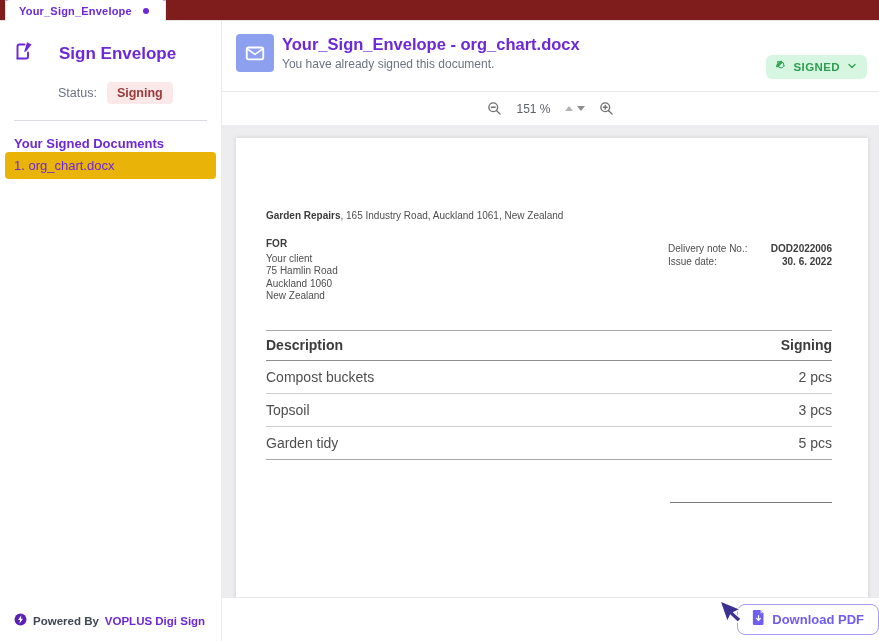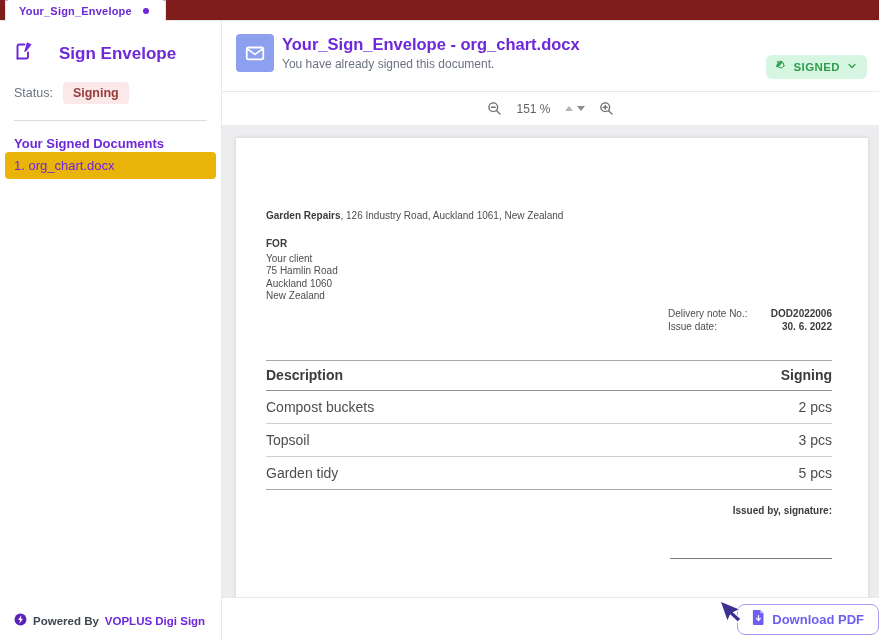--- a/index.html
+++ b/index.html
@@ -31,21 +31,21 @@
   
   .content { flex: 1; display: flex; min-height: 0; }
 
   
   .sidebar {
     width: 222px; flex: 0 0 222px; background: #ffffff;
     border-right: 1px solid #e8e9ed; position: relative;
   }
   .sb-title { display: flex; align-items: center; gap: 24px; padding: 20px 14px 0 14px; }
   .sb-title-text { color: #6d28d9; font-size: 17px; font-weight: bold; }
-  .sb-status { display: flex; align-items: center; gap: 10px; padding: 16px 14px 0 14px; }
+  .sb-status { display: flex; align-items: center; gap: 10px; padding: 16px 14px 0 14px; margin-left: 44px; }
   .sb-status-label { color: #6b7280; font-size: 12.5px; }
   .badge-signing {
     background: #fbe8e8; color: #9a3b3b; font-size: 12.5px; font-weight: bold;
     padding: 4px 10px; border-radius: 4px;
   }
   .sb-divider { border: none; border-top: 1px solid #d9dbe0; margin: 16px 14px 0 14px; }
   .sb-docs-heading { color: #6d28d9; font-size: 13px; font-weight: bold; padding: 15px 14px 1px 14px; }
   .sb-doc-item {
     margin: 0 5px; background: #eab308; color: #6d28d9;
     font-size: 13px; padding: 6px 9px; border-radius: 4px; cursor: pointer;
@@ -90,21 +90,21 @@
   
   .viewport { flex: 1; background: #ededef; overflow: hidden; min-height: 0; }
   .page {
     width: 632px; height: 464px; background: #ffffff;
     margin: 13px auto 0 14px; box-shadow: 0 0 4px rgba(0,0,0,.14);
     padding: 72px 36px 0 30px; color: #4e4e4e; font-size: 10px;
     position: relative;
   }
   .addr-line { color: #4e4e4e; }
   .addr-bold { font-weight: bold; color: #3c3c3c; }
-  .info-row { display: flex; margin-top: 17px; flex-direction: column; }
+  .info-row { display: flex; margin-top: 17px; }
   .for-block { line-height: 12.5px; }
   .for-label { font-weight: bold; color: #3c3c3c; margin-bottom: 2px; }
   .meta-block { margin-left: auto; width: 164px; margin-top: 4px; }
   .meta-row { display: flex; line-height: 13px; }
   .meta-label { color: #4e4e4e; }
   .meta-value { margin-left: auto; font-weight: bold; color: #3c3c3c; }
 
   .doc-table { width: 100%; border-collapse: collapse; margin-top: 27px; font-size: 14px; }
   .doc-table th {
     font-weight: bold; color: #3c3c3c; text-align: left; padding: 6px 0 7px 0;
@@ -228,21 +228,21 @@
               <path d="M21 21l-5.5-5.5"></path>
               <path d="M7 10h6M10 7v6"></path>
           </svg>
         </span>
       </div>
 
       <div class="viewport">
         <div class="page">
 
           <div class="addr-line">
-            <span class="addr-bold">Garden Repairs</span><span>, 126 Industry Road, Auckland 1061, New Zealand</span>
+            <span class="addr-bold">Garden Repairs</span><span>, 165 Industry Road, Auckland 1061, New Zealand</span>
           </div>
 
           <div class="info-row">
             <div class="for-block">
               <div class="for-label">FOR</div>
               <div>Your client</div>
               <div>75 Hamlin Road</div>
               <div>Auckland 1060</div>
               <div>New Zealand</div>
             </div>
@@ -274,21 +274,20 @@
                 <td>Topsoil</td>
                 <td class="qty">3 pcs</td>
               </tr>
               <tr>
                 <td>Garden tidy</td>
                 <td class="qty">5 pcs</td>
               </tr>
             </tbody>
           </table>
 
-          <div class="issued-by">Issued by, signature:</div>
           <div class="sig-line"></div>
 
         </div>
       </div>
 
       <div class="footerbar">
         <div class="download-btn">
           <span>
             <svg width="13" height="15" viewBox="0 0 20 24" fill="#6f5ef1">
               <path d="M3 0h10l5 5v17a2 2 0 0 1-2 2H3a2 2 0 0 1-2-2V2a2 2 0 0 1 2-2z"></path>

